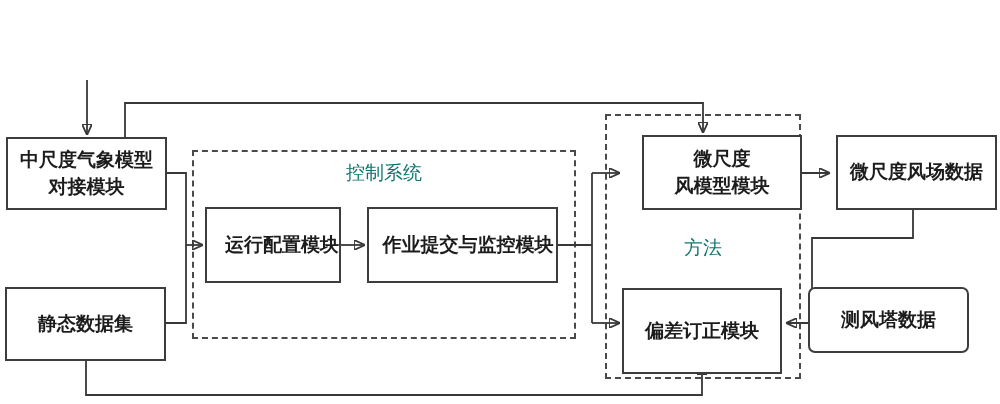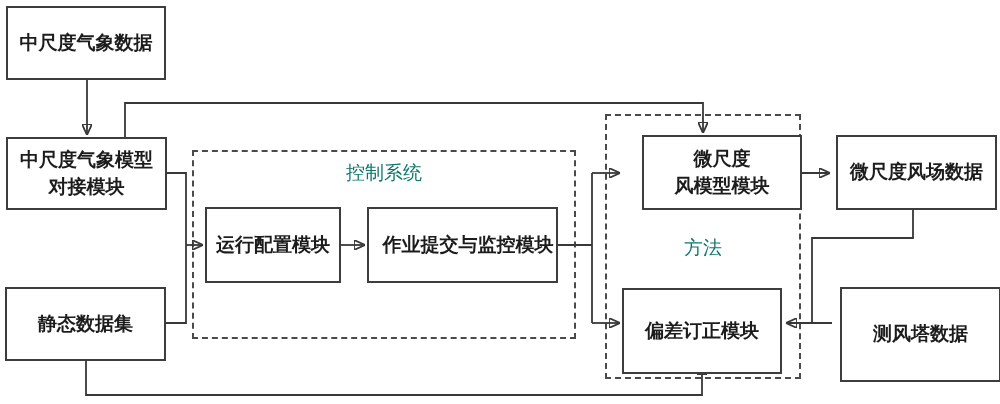--- a/index.html
+++ b/index.html
@@ -55,26 +55,26 @@
     font-weight: bold;
     line-height: 1.4;
     color: #1c1c1c;
     white-space: pre-line;
     z-index: 3;
   }
   
   .n-meso-data            { left: 6px;   top: 6px;   width: 160px; height: 74px; }
   .n-meso-model-dock      { left: 6px;   top: 137px; width: 161px; height: 73px; }
   .n-static-dataset       { left: 5px;   top: 287px; width: 161px; height: 74px; }
-  .n-run-config           { left: 205px; top: 207px; width: 136px; height: 76px; }
+  .n-run-config           { left: 205px; top: 207px; width: 136px; height: 76px; justify-content: flex-end; }
   .n-job-submit-monitor   { left: 367px; top: 207px; width: 191px; height: 76px; padding-left: 11px; }
   .n-micro-wind-model     { left: 622px; top: 135px; width: 160px; height: 75px; margin-left: 20px; }
   .n-bias-correction      { left: 622px; top: 288px; width: 160px; height: 86px; }
   .n-micro-wind-field     { left: 836px; top: 135px; width: 161px; height: 75px; }
-  .n-wind-tower           { left: 840px; top: 287px; width: 161px; height: 95px; }
+  .n-wind-tower           { left: 808px; top: 287px; width: 161px; height: 66px; border-radius: 7px; }
 
   .g-control-system { left: 192px; top: 150px; width: 380px; height: 185px; }
   .g-control-system .group-label { top: 8px; }
   .g-method         { left: 605px; top: 114px; width: 192px; height: 261px; }
   .g-method .group-label { top: 119px; }
 </style>
 </head>
 <body>
 
 <div class="canvas">
@@ -112,23 +112,20 @@
 
     <path d="M782,173 L830,173" marker-end="url(#arrow)"></path>
 
     <path d="M913,210 L913,238 L812,238 L812,323"></path>
 
     <path d="M832,323 L786,323" marker-end="url(#arrow)"></path>
 
     <path d="M86,361 L86,395 L702,395 L702,364" marker-end="url(#arrow)"></path>
   </svg>
 
-  <div class="node n-meso-data">
-    <span>中尺度气象数据</span>
-  </div>
 
   <div class="node n-meso-model-dock">
     <span>中尺度气象模型
 对接模块</span>
   </div>
 
   <div class="node n-static-dataset">
     <span>静态数据集</span>
   </div>
 

